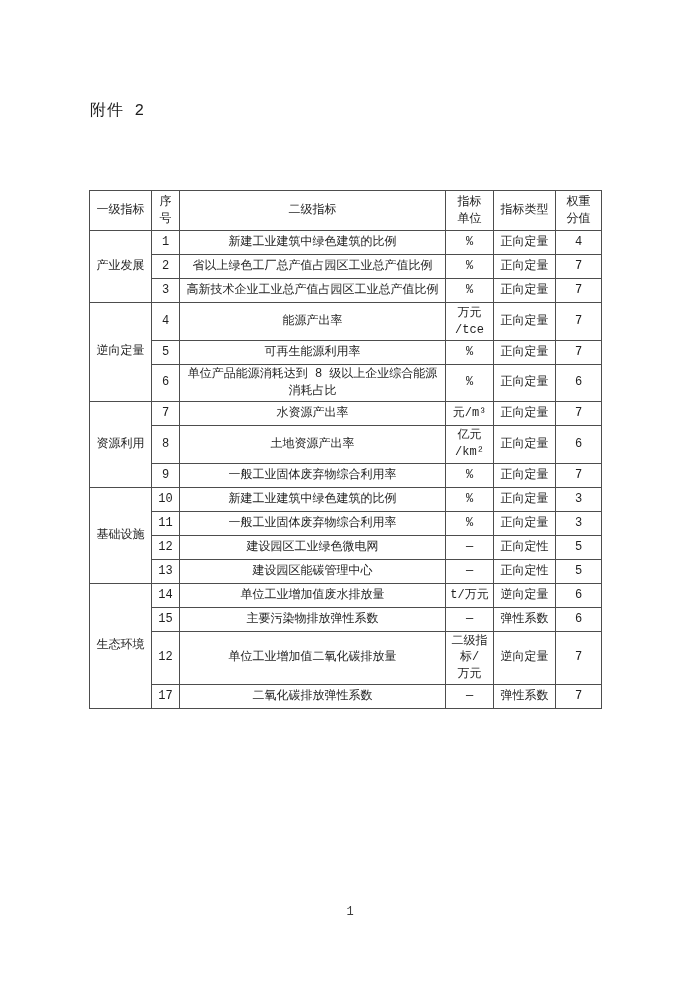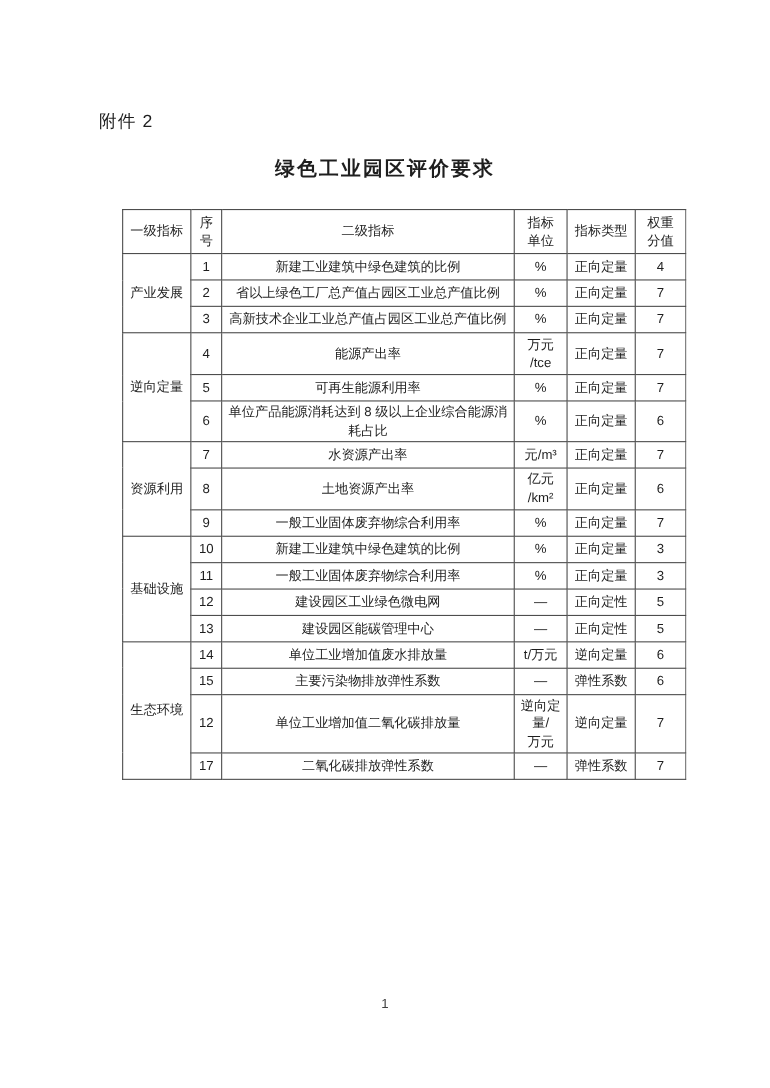--- a/index.html
+++ b/index.html
@@ -1,34 +1,34 @@
 <!DOCTYPE html>
 <html><head>
 <meta charset="utf-8">
 <style>
   html,body{margin:0;padding:0;background:#ffffff;}
   .page{
     position:relative;
-    width:624px;height:989px;
+    width:700px;height:989px;
     background:#ffffff;
-    font-family:Liberation Sans, sans-serif;
+    font-family:Liberation Mono, monospace;
     color:#1e1e1e;
     overflow:hidden;
   }
   .attachment{
     position:absolute;left:90px;top:100px;
     font-size:16px;letter-spacing:1px;
   }
   .doc-title{
     position:absolute;left:0;top:141px;width:700px;
     text-align:center;font-size:18px;font-weight:bold;letter-spacing:2px;
   }
   table.eval{
     position:absolute;left:89px;top:190px;
-    border-collapse:collapse;table-layout:fixed;margin-left:22px;
+    border-collapse:collapse;table-layout:fixed;
   }
   table.eval th,table.eval td{
     border:1px solid #4d4d4d;
     text-align:center;vertical-align:middle;
     font-size:12px;font-weight:normal;
     padding:1px 3px;
     white-space:pre-line;
     line-height:1.4;
     overflow:hidden;
   }
@@ -46,21 +46,20 @@
     text-align:center;font-size:12px;color:#3f3f3f;
   }
 </style>
 </head>
 <body>
 
 <div class="page">
 
   <div class="attachment">附件 2</div>
 
-  <div class="doc-title">绿色工业园区评价要求</div>
 
   <table class="eval">
     <colgroup>
       <col class="col-primary">
         <col class="col-num">
         <col class="col-secondary">
       <col class="col-unit">
         <col class="col-type">
         <col class="col-weight">
     </colgroup>
@@ -191,21 +190,21 @@
       <tr>
         <td>15</td>
         <td>主要污染物排放弹性系数</td>
         <td>—</td>
         <td>弹性系数</td>
         <td>6</td>
       </tr>
       <tr class="tall">
         <td>12</td>
         <td>单位工业增加值二氧化碳排放量</td>
-        <td>逆向定量/
+        <td>二级指标/
 万元</td>
         <td>逆向定量</td>
         <td>7</td>
       </tr>
       <tr>
         <td>17</td>
         <td>二氧化碳排放弹性系数</td>
         <td>—</td>
         <td>弹性系数</td>
         <td>7</td>

